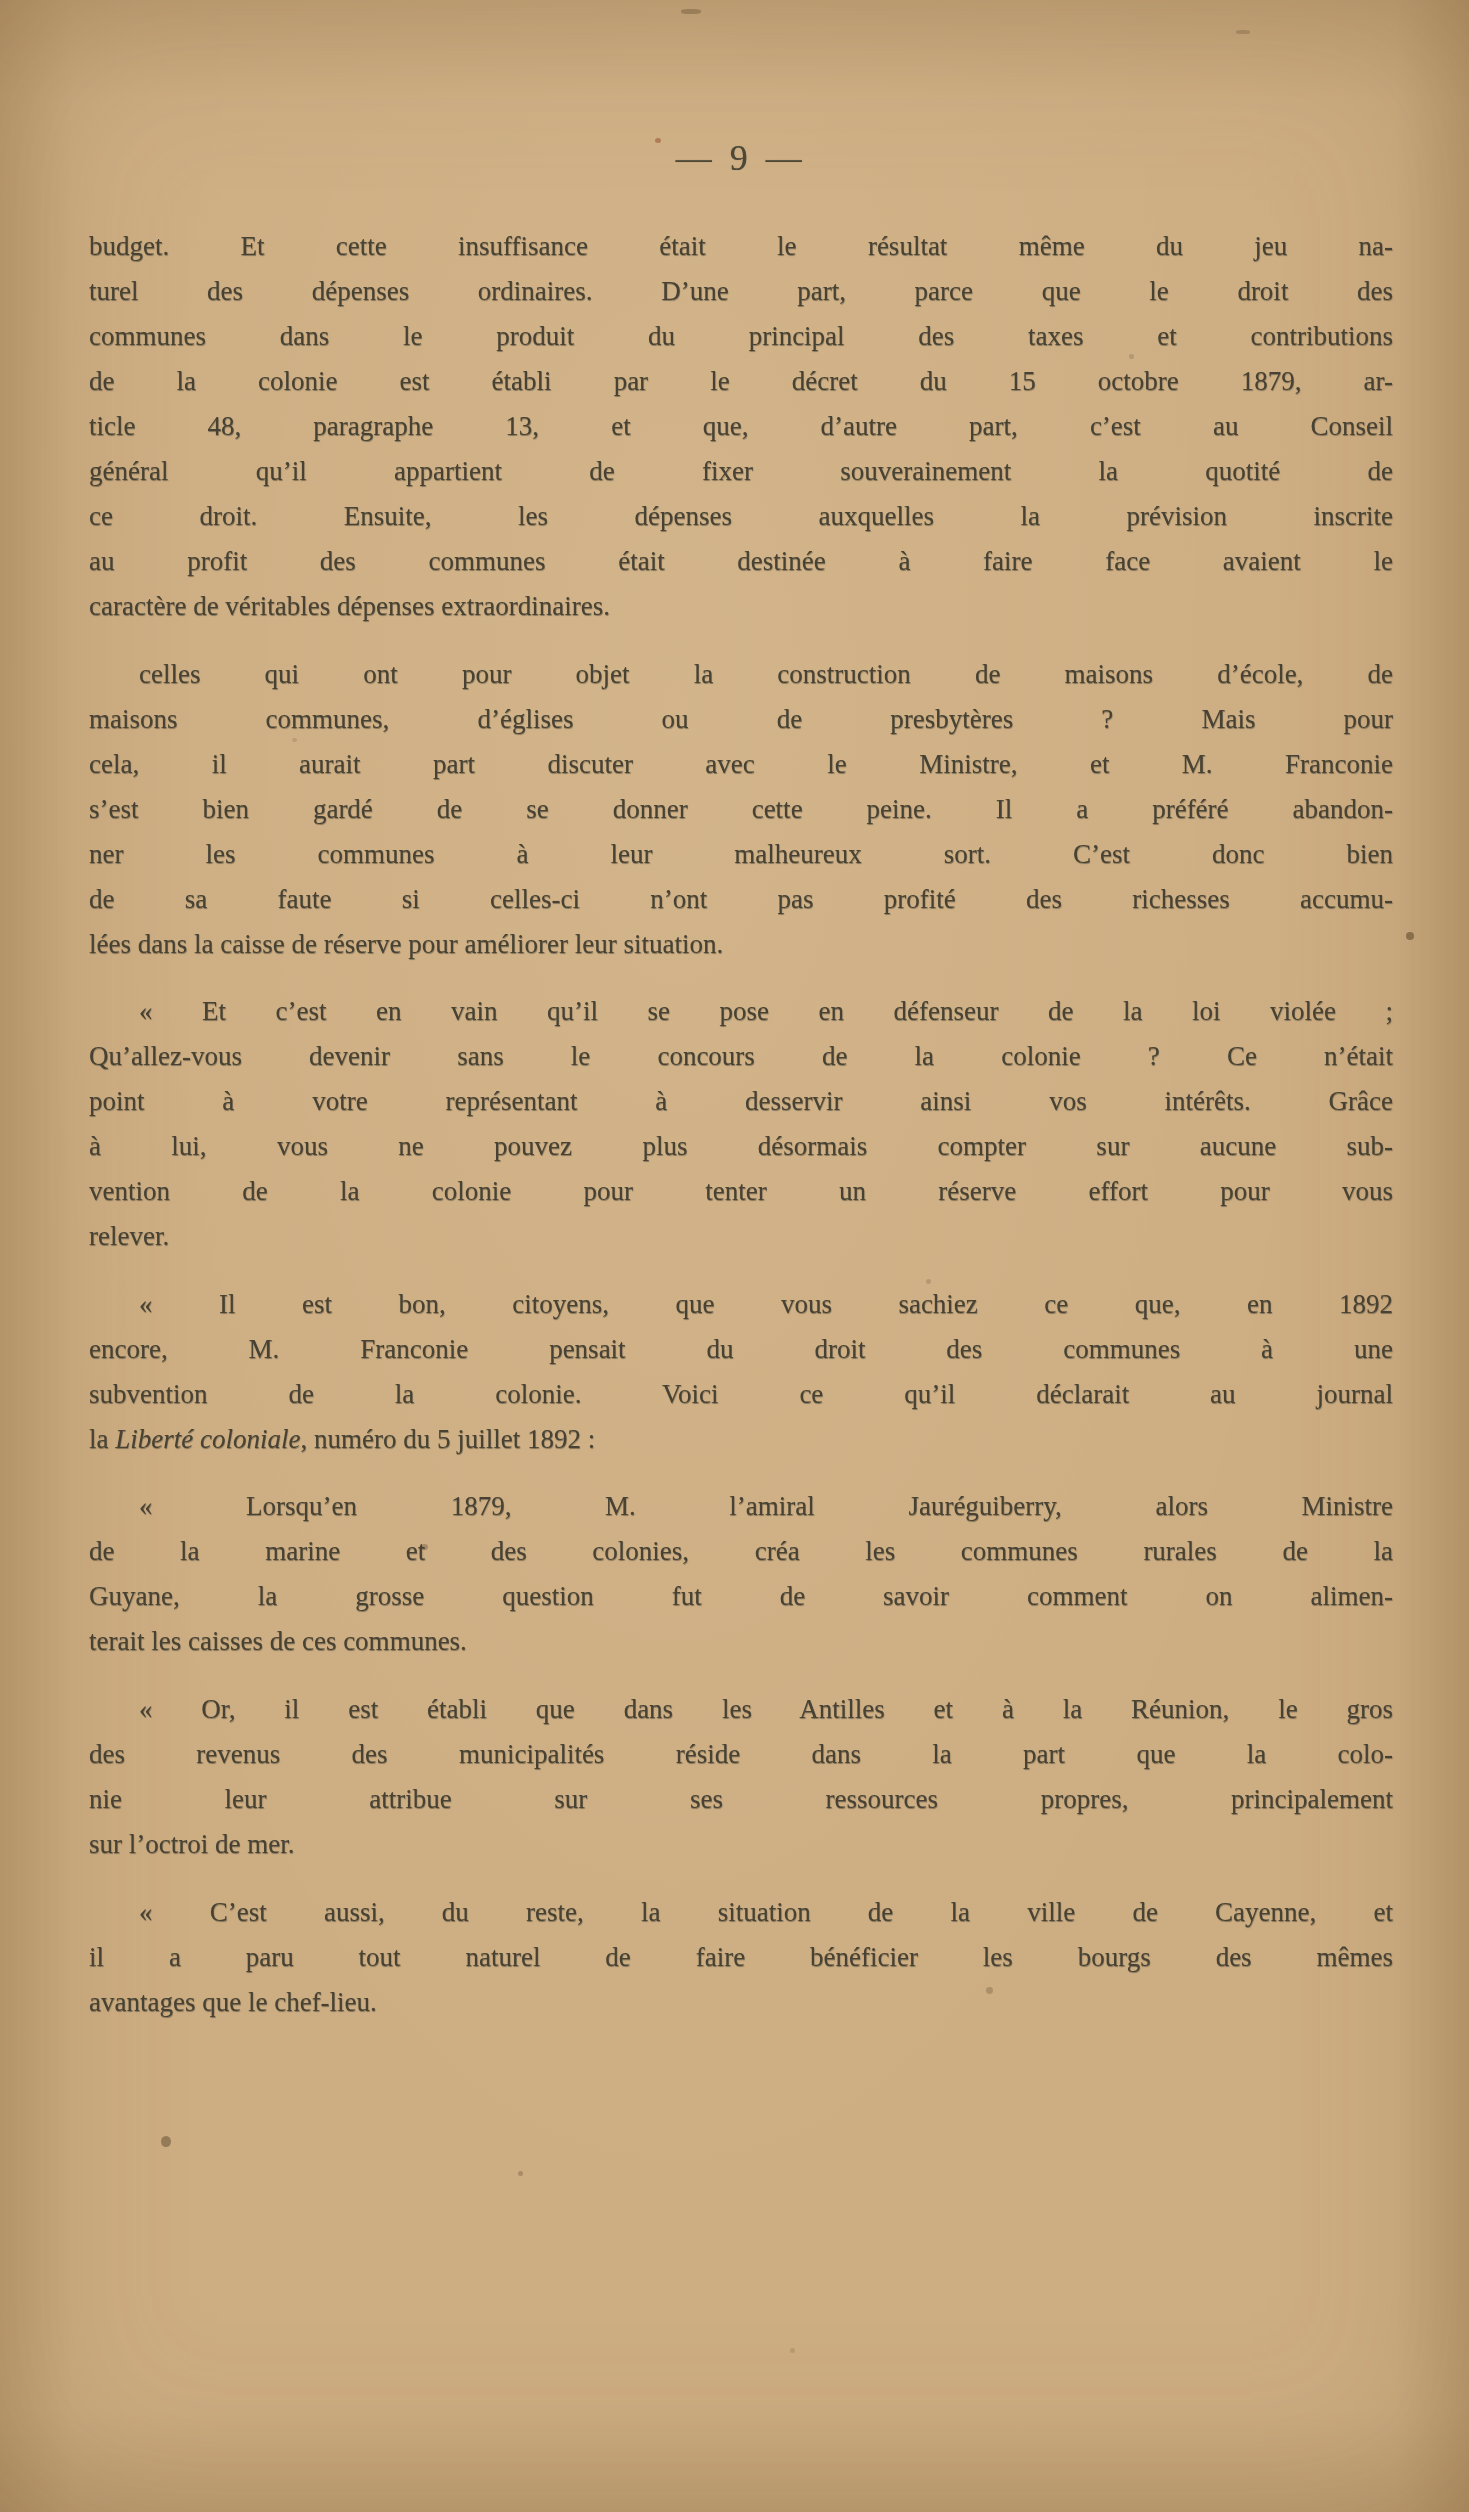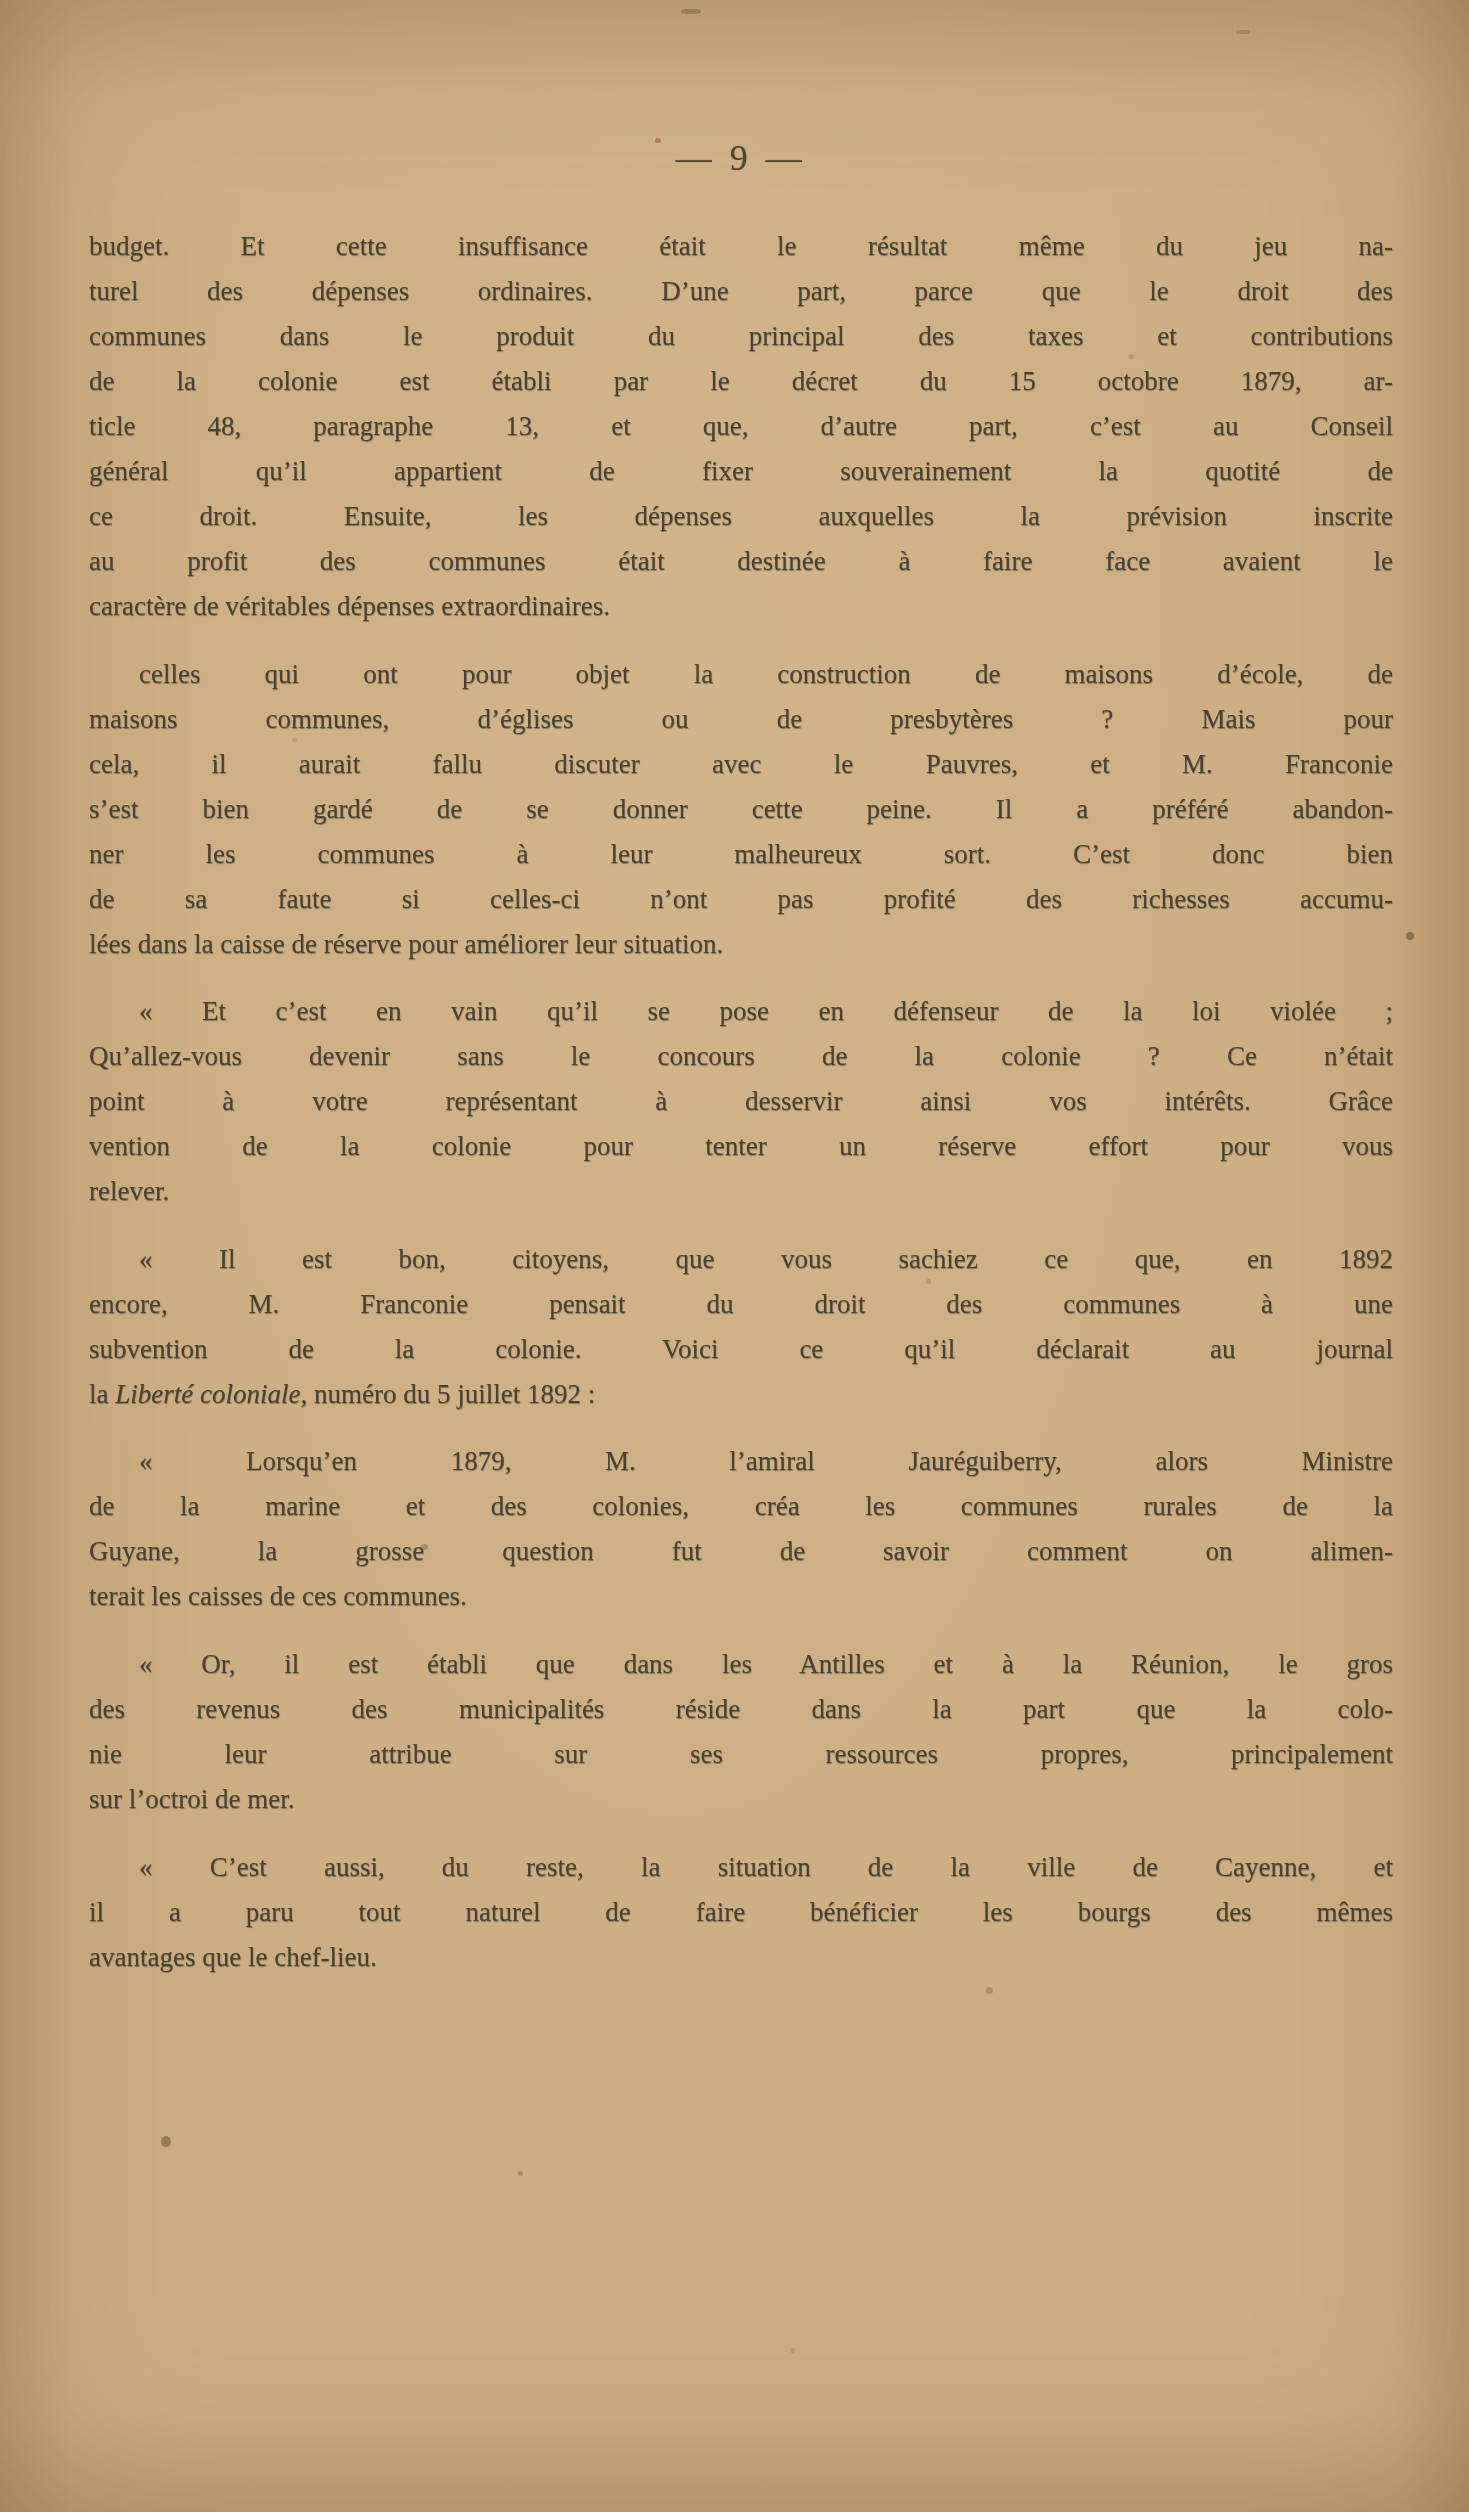--- a/index.html
+++ b/index.html
@@ -71,30 +71,31 @@
         <div class="line"><span>de la colonie est établi par le décret du 15 octobre 1879, ar-</span></div>
         <div class="line"><span>ticle 48, paragraphe 13, et que, d’autre part, c’est au Conseil</span></div>
         <div class="line"><span>général qu’il appartient de fixer souverainement la quotité de</span></div>
         <div class="line"><span>ce droit. Ensuite, les dépenses auxquelles la prévision inscrite</span></div>
         <div class="line"><span>au profit des communes était destinée à faire face avaient le</span></div>
         <div class="line"><span>caractère de véritables dépenses extraordinaires.</span></div>
       </div>
       <div class="paragraph indent">
         <div class="line"><span>celles qui ont pour objet la construction de maisons d’école, de</span></div>
         <div class="line"><span>maisons communes, d’églises ou de presbytères ? Mais pour</span></div>
-        <div class="line"><span>cela, il aurait fallu discuter avec le Pauvres, et M. Franconie</span></div>
+        <div class="line"><span>cela, il aurait part discuter avec le Ministre, et M. Franconie</span></div>
         <div class="line"><span>s’est bien gardé de se donner cette peine. Il a préféré abandon-</span></div>
         <div class="line"><span>ner les communes à leur malheureux sort. C’est donc bien</span></div>
         <div class="line"><span>de sa faute si celles-ci n’ont pas profité des richesses accumu-</span></div>
         <div class="line"><span>lées dans la caisse de réserve pour améliorer leur situation.</span></div>
       </div>
       <div class="paragraph indent">
         <div class="line"><span>« Et c’est en vain qu’il se pose en défenseur de la loi violée ;</span></div>
         <div class="line"><span>Qu’allez-vous devenir sans le concours de la colonie ? Ce n’était</span></div>
         <div class="line"><span>point à votre représentant à desservir ainsi vos intérêts. Grâce</span></div>
+        <div class="line"><span>à lui, vous ne pouvez plus désormais compter sur aucune sub-</span></div>
         <div class="line"><span>vention de la colonie pour tenter un réserve effort pour vous</span></div>
         <div class="line"><span>relever.</span></div>
       </div>
       <div class="paragraph indent">
         <div class="line"><span>« Il est bon, citoyens, que vous sachiez ce que, en 1892</span></div>
         <div class="line"><span>encore, M. Franconie pensait du droit des communes à une</span></div>
         <div class="line"><span>subvention de la colonie. Voici ce qu’il déclarait au journal</span></div>
         <div class="line"><span>la </span><span class="italic">Liberté coloniale</span><span>, numéro du 5 juillet 1892 :</span></div>
       </div>
       <div class="paragraph indent">

